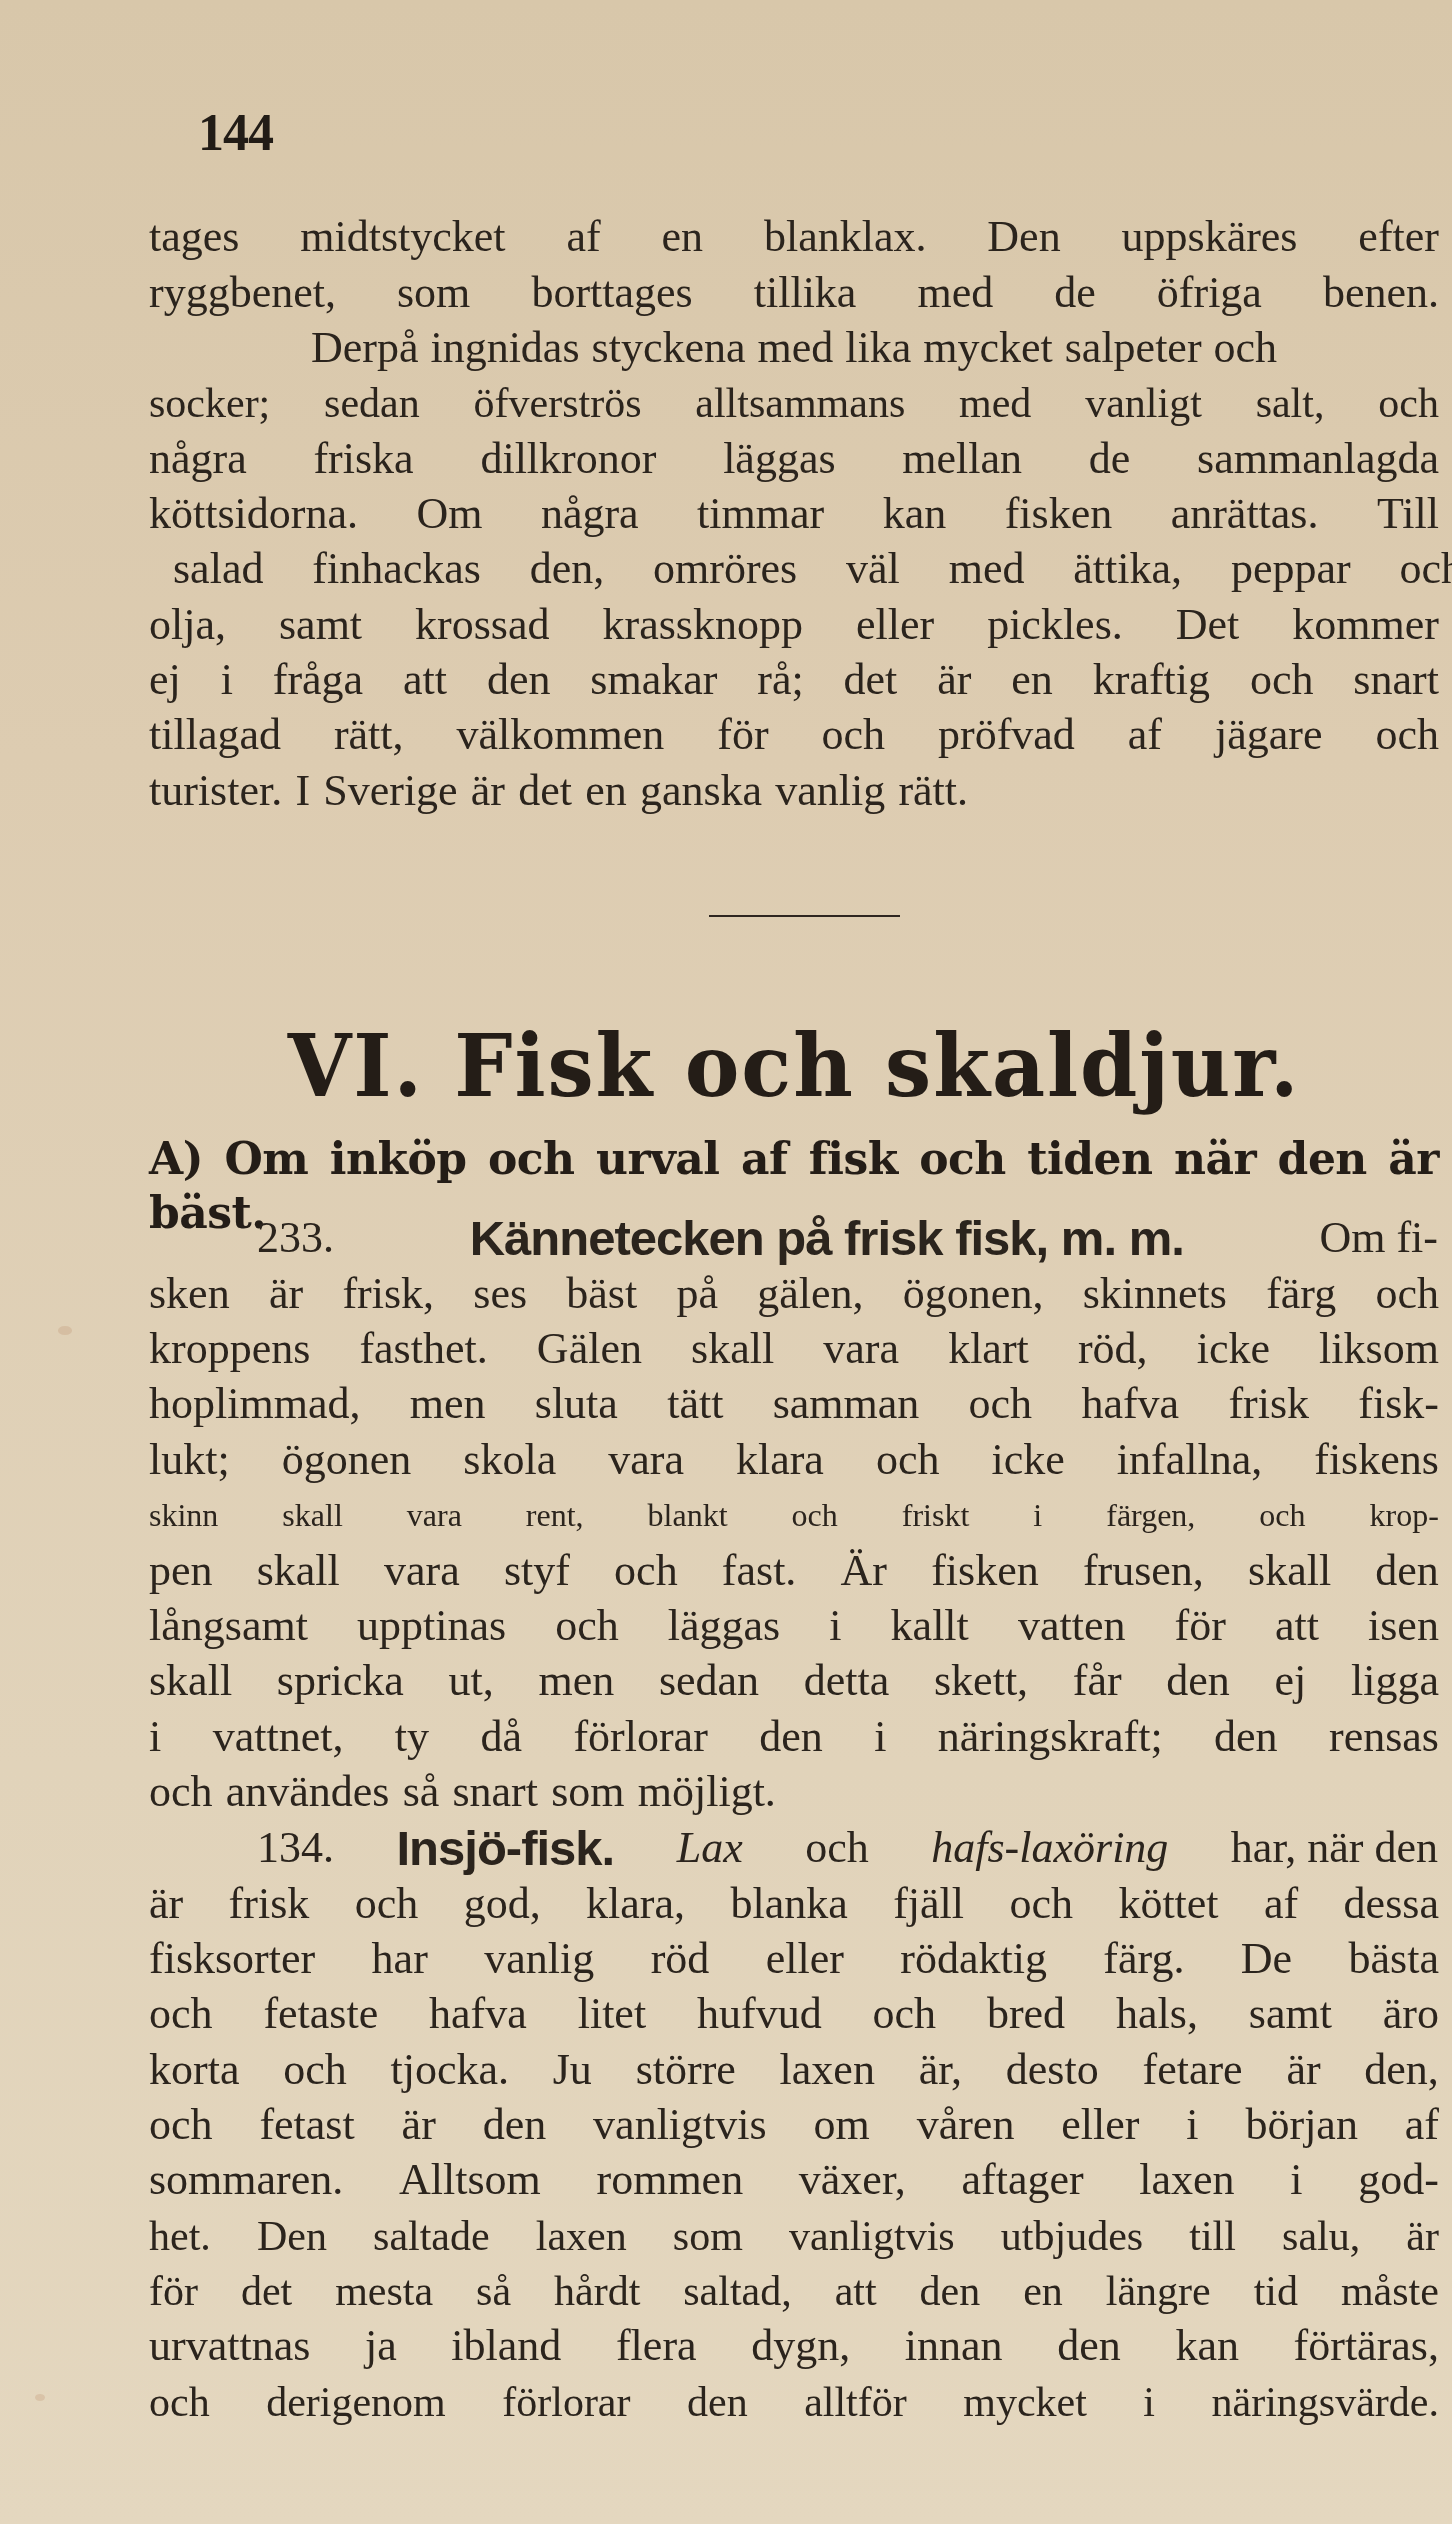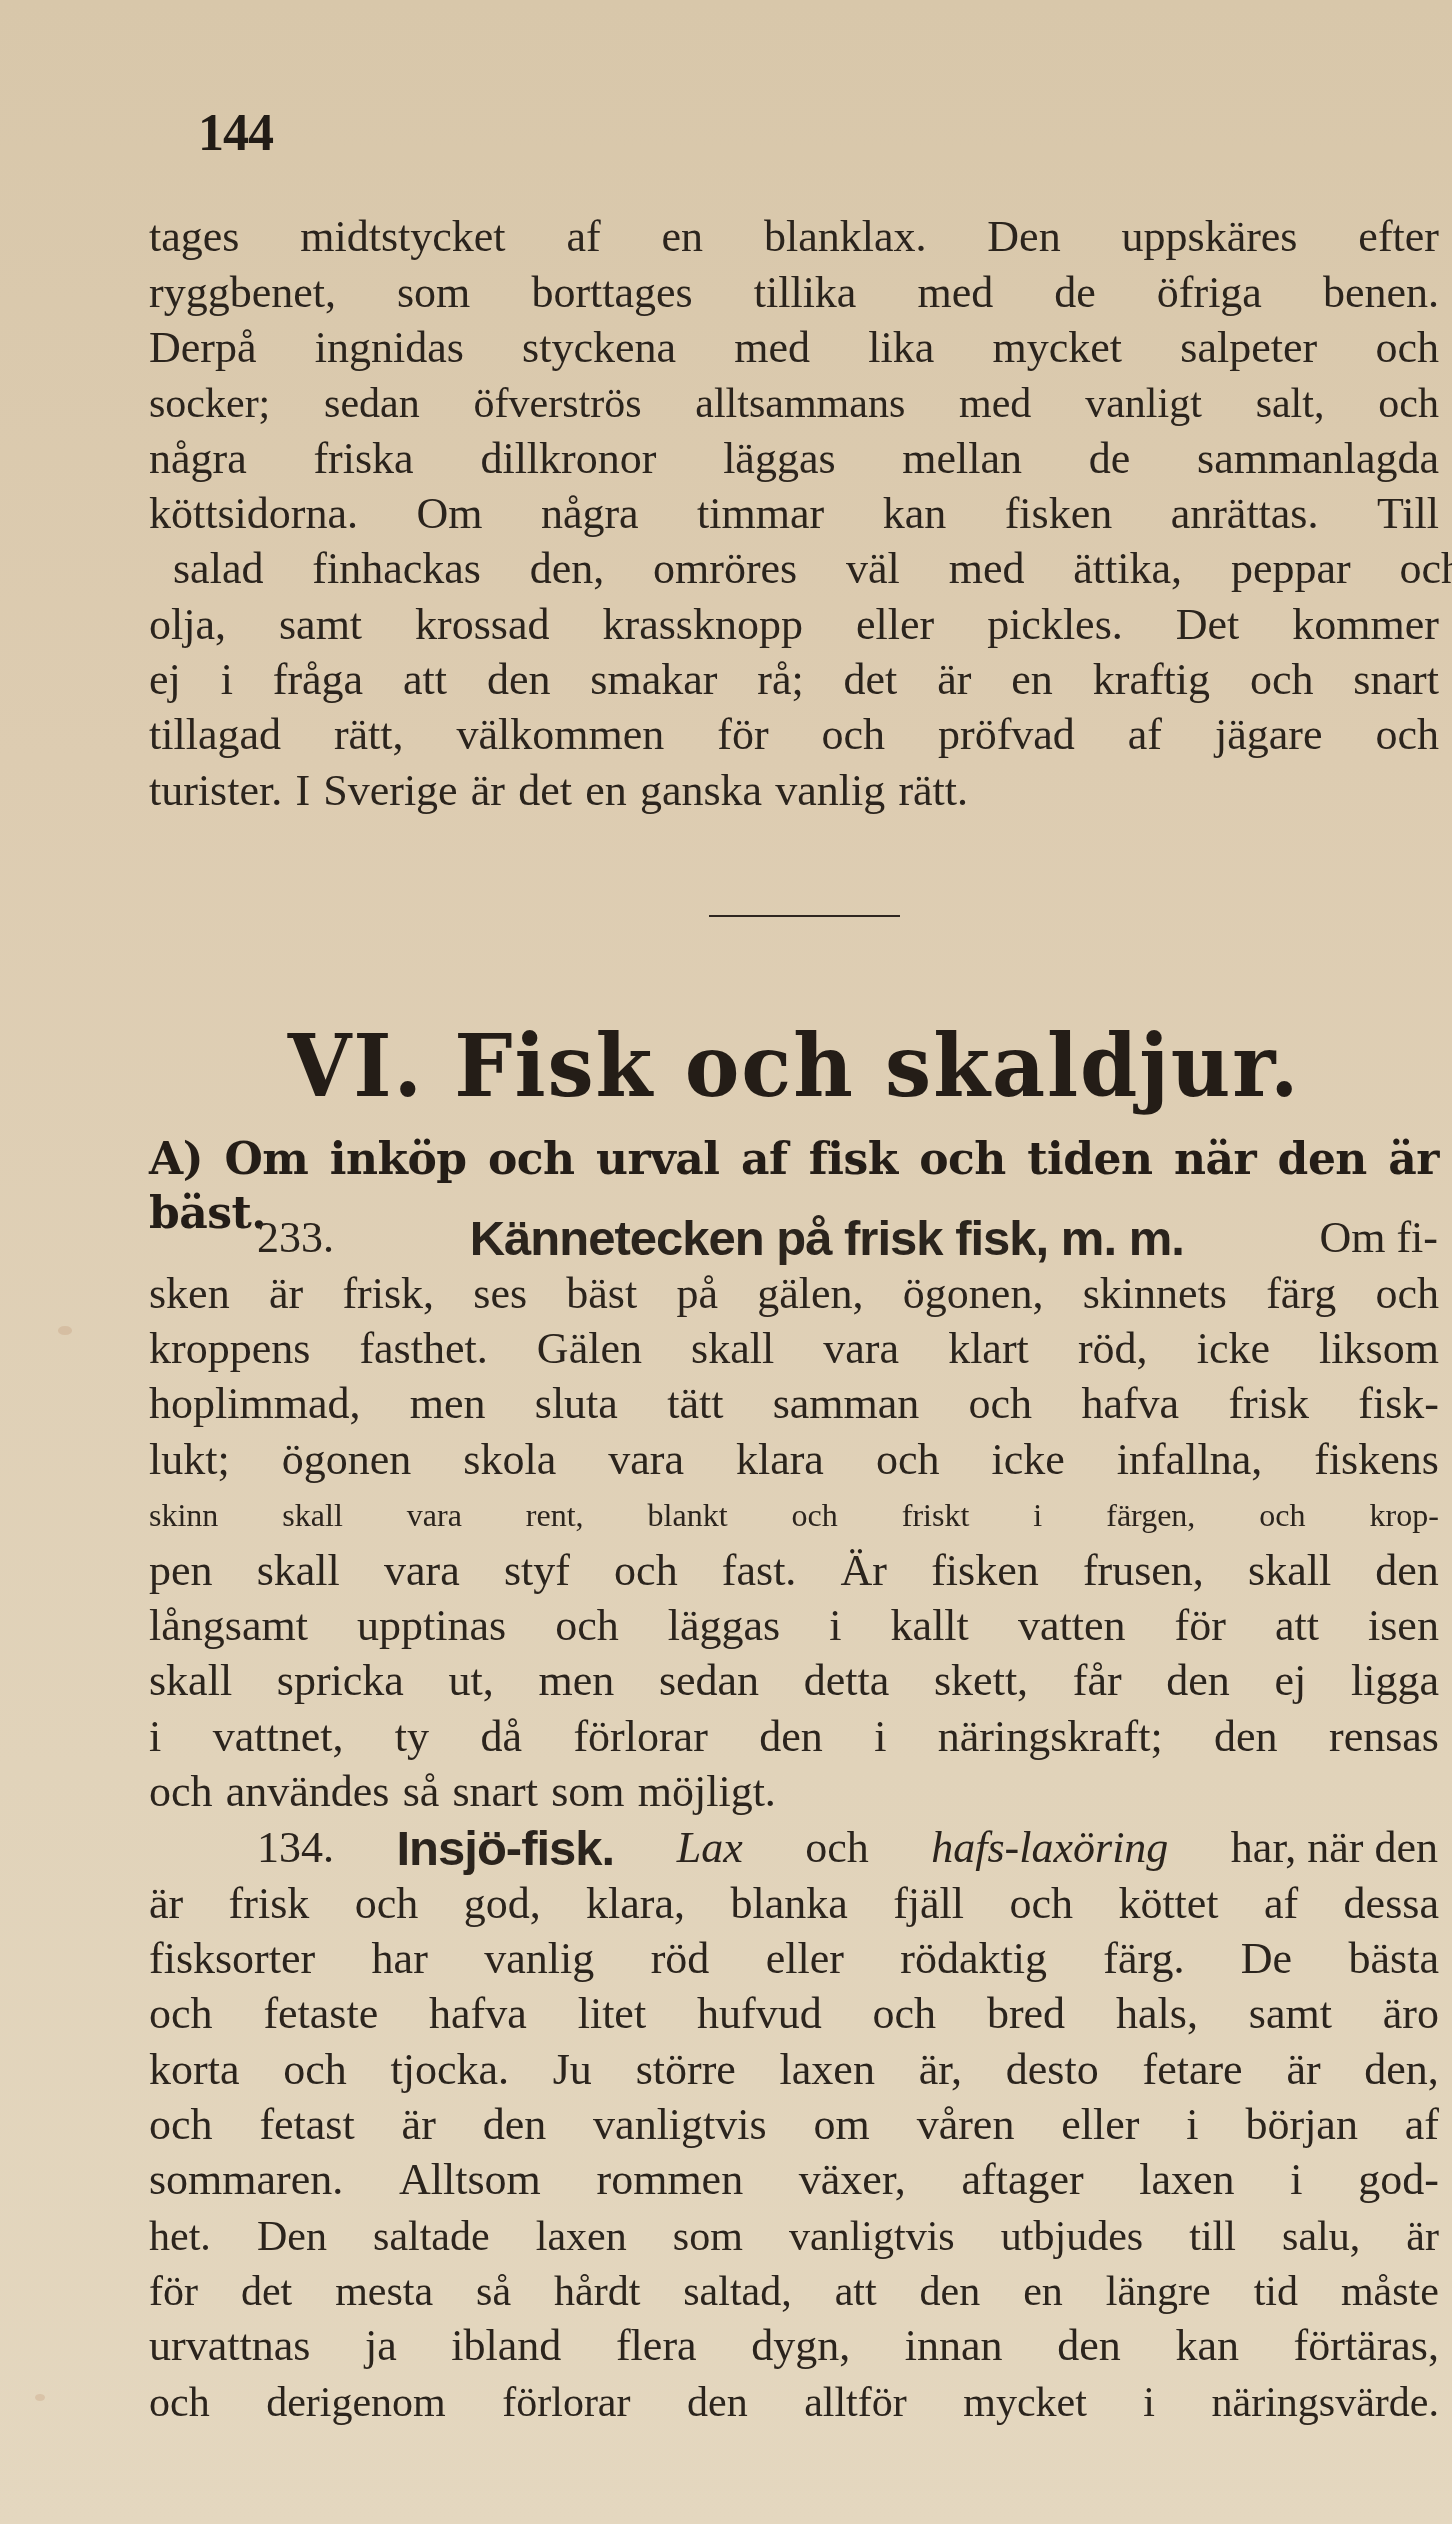--- a/index.html
+++ b/index.html
@@ -72,21 +72,21 @@
     <div class="line" style="top: 251px; display: flex; justify-content: space-between; gap: 0px;">
         <span>ryggbenet,</span>
         <span>som</span>
         <span>borttages</span>
         <span>tillika</span>
         <span>med</span>
         <span>de</span>
         <span>öfriga</span>
         <span>benen.</span>
       </div>
-    <div class="line" style="top: 306px; display: flex; justify-content: space-between; gap: 12px;">
+    <div class="line" style="top: 306px; display: flex; justify-content: center; gap: 12px;">
         <span>Derpå</span>
         <span>ingnidas</span>
         <span>styckena</span>
         <span>med</span>
         <span>lika</span>
         <span>mycket</span>
         <span>salpeter</span>
         <span>och</span>
       </div>
     <div class="line" style="top: 361px; font-size: 42px; display: flex; justify-content: space-between; gap: 0px;">

